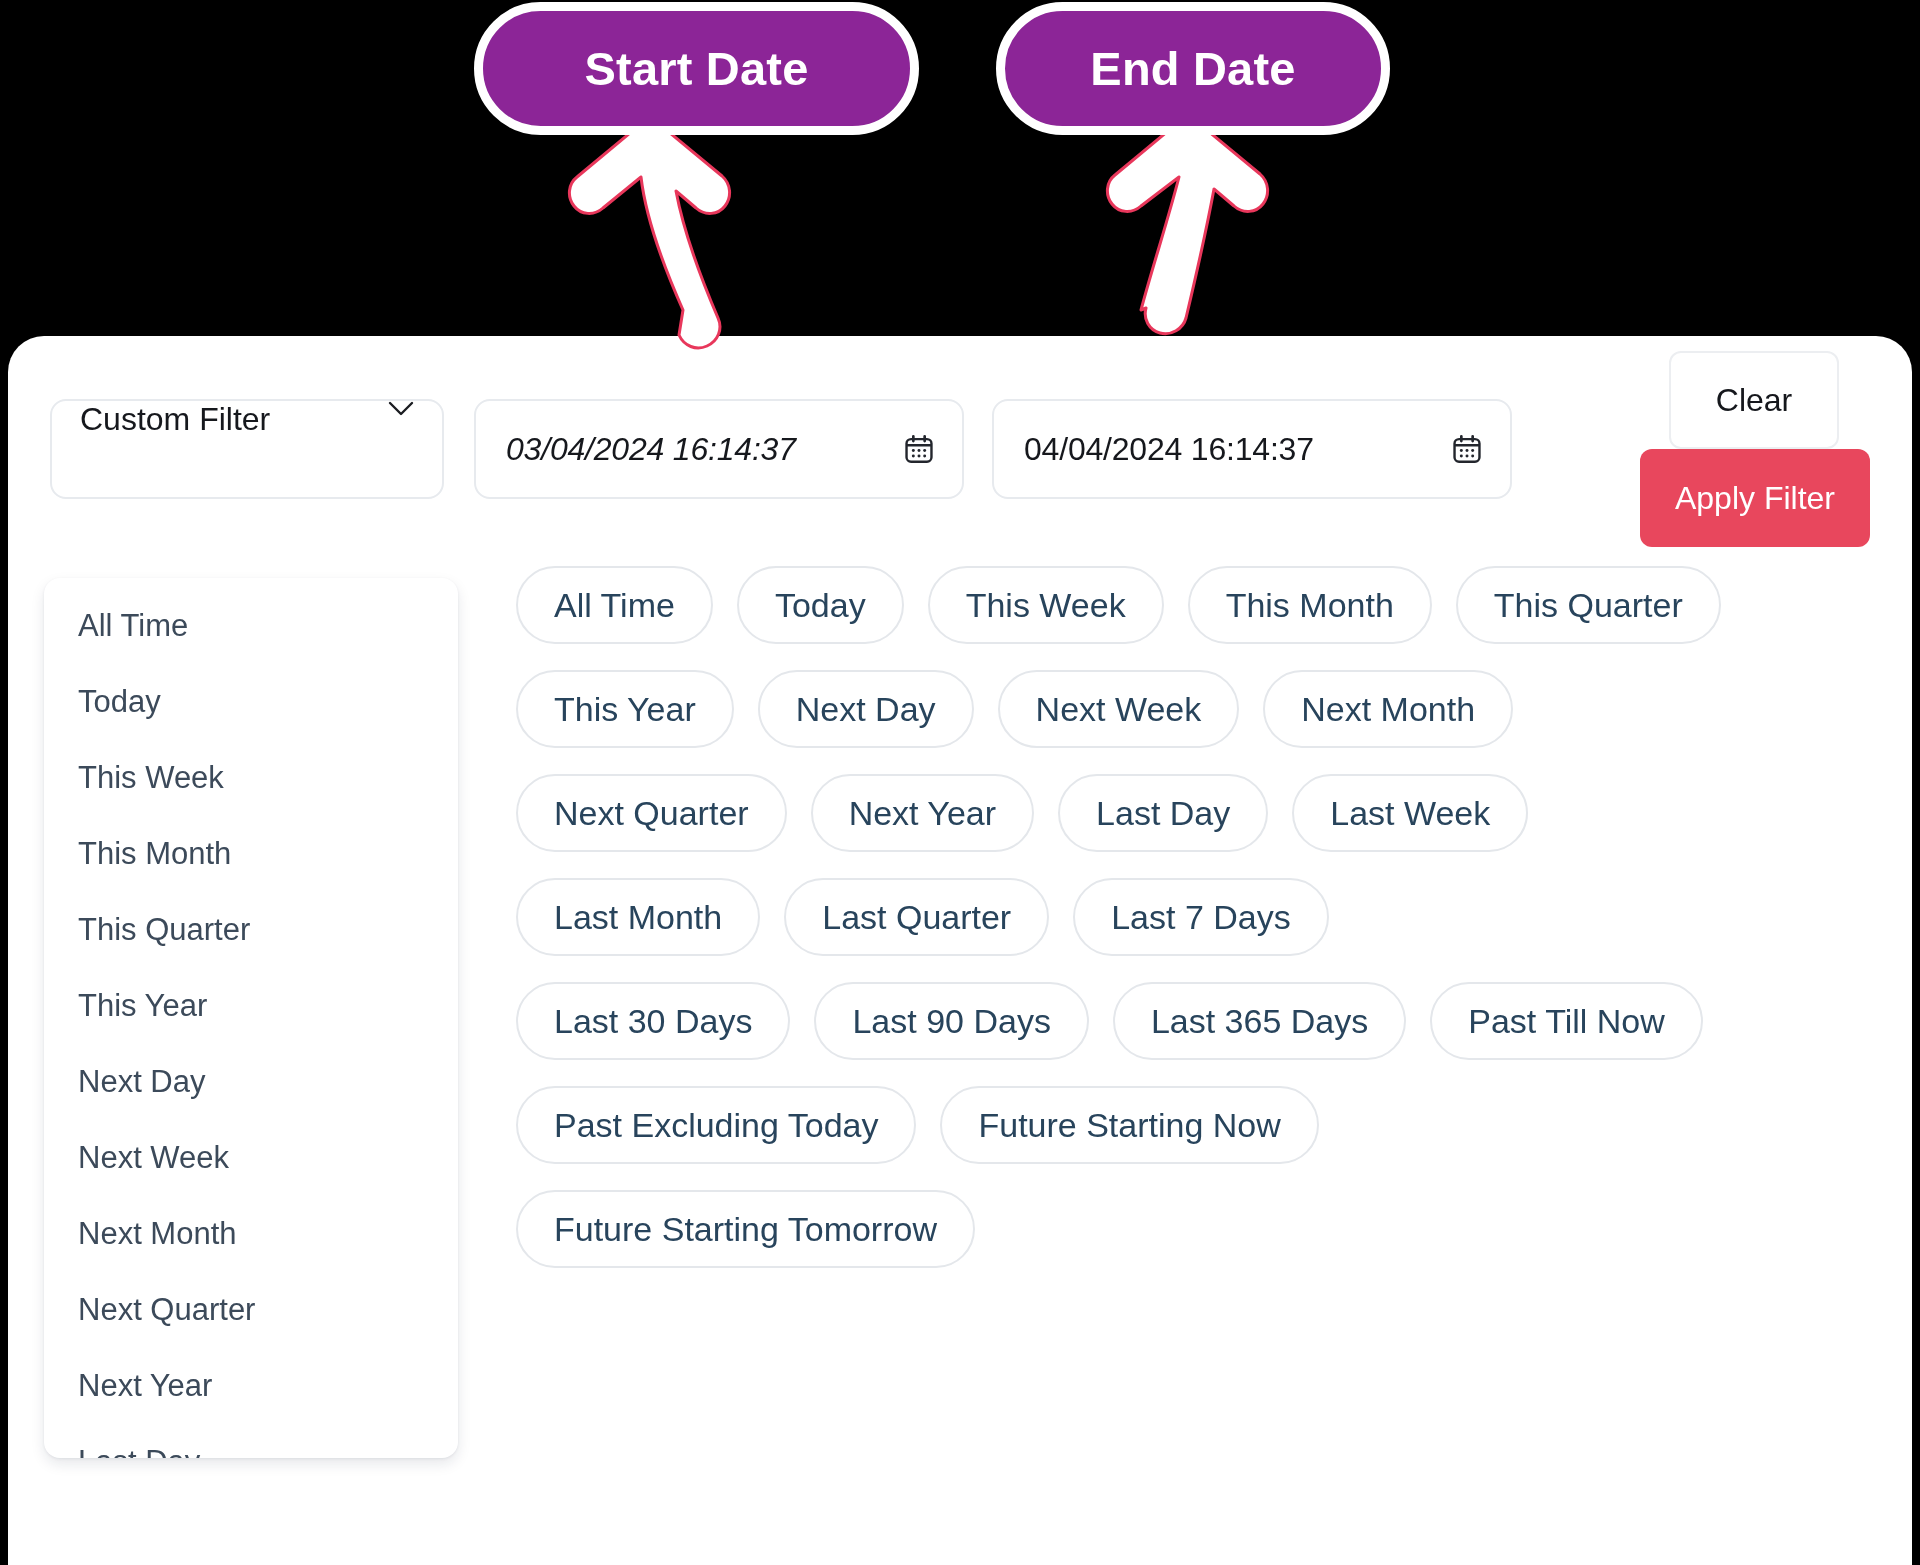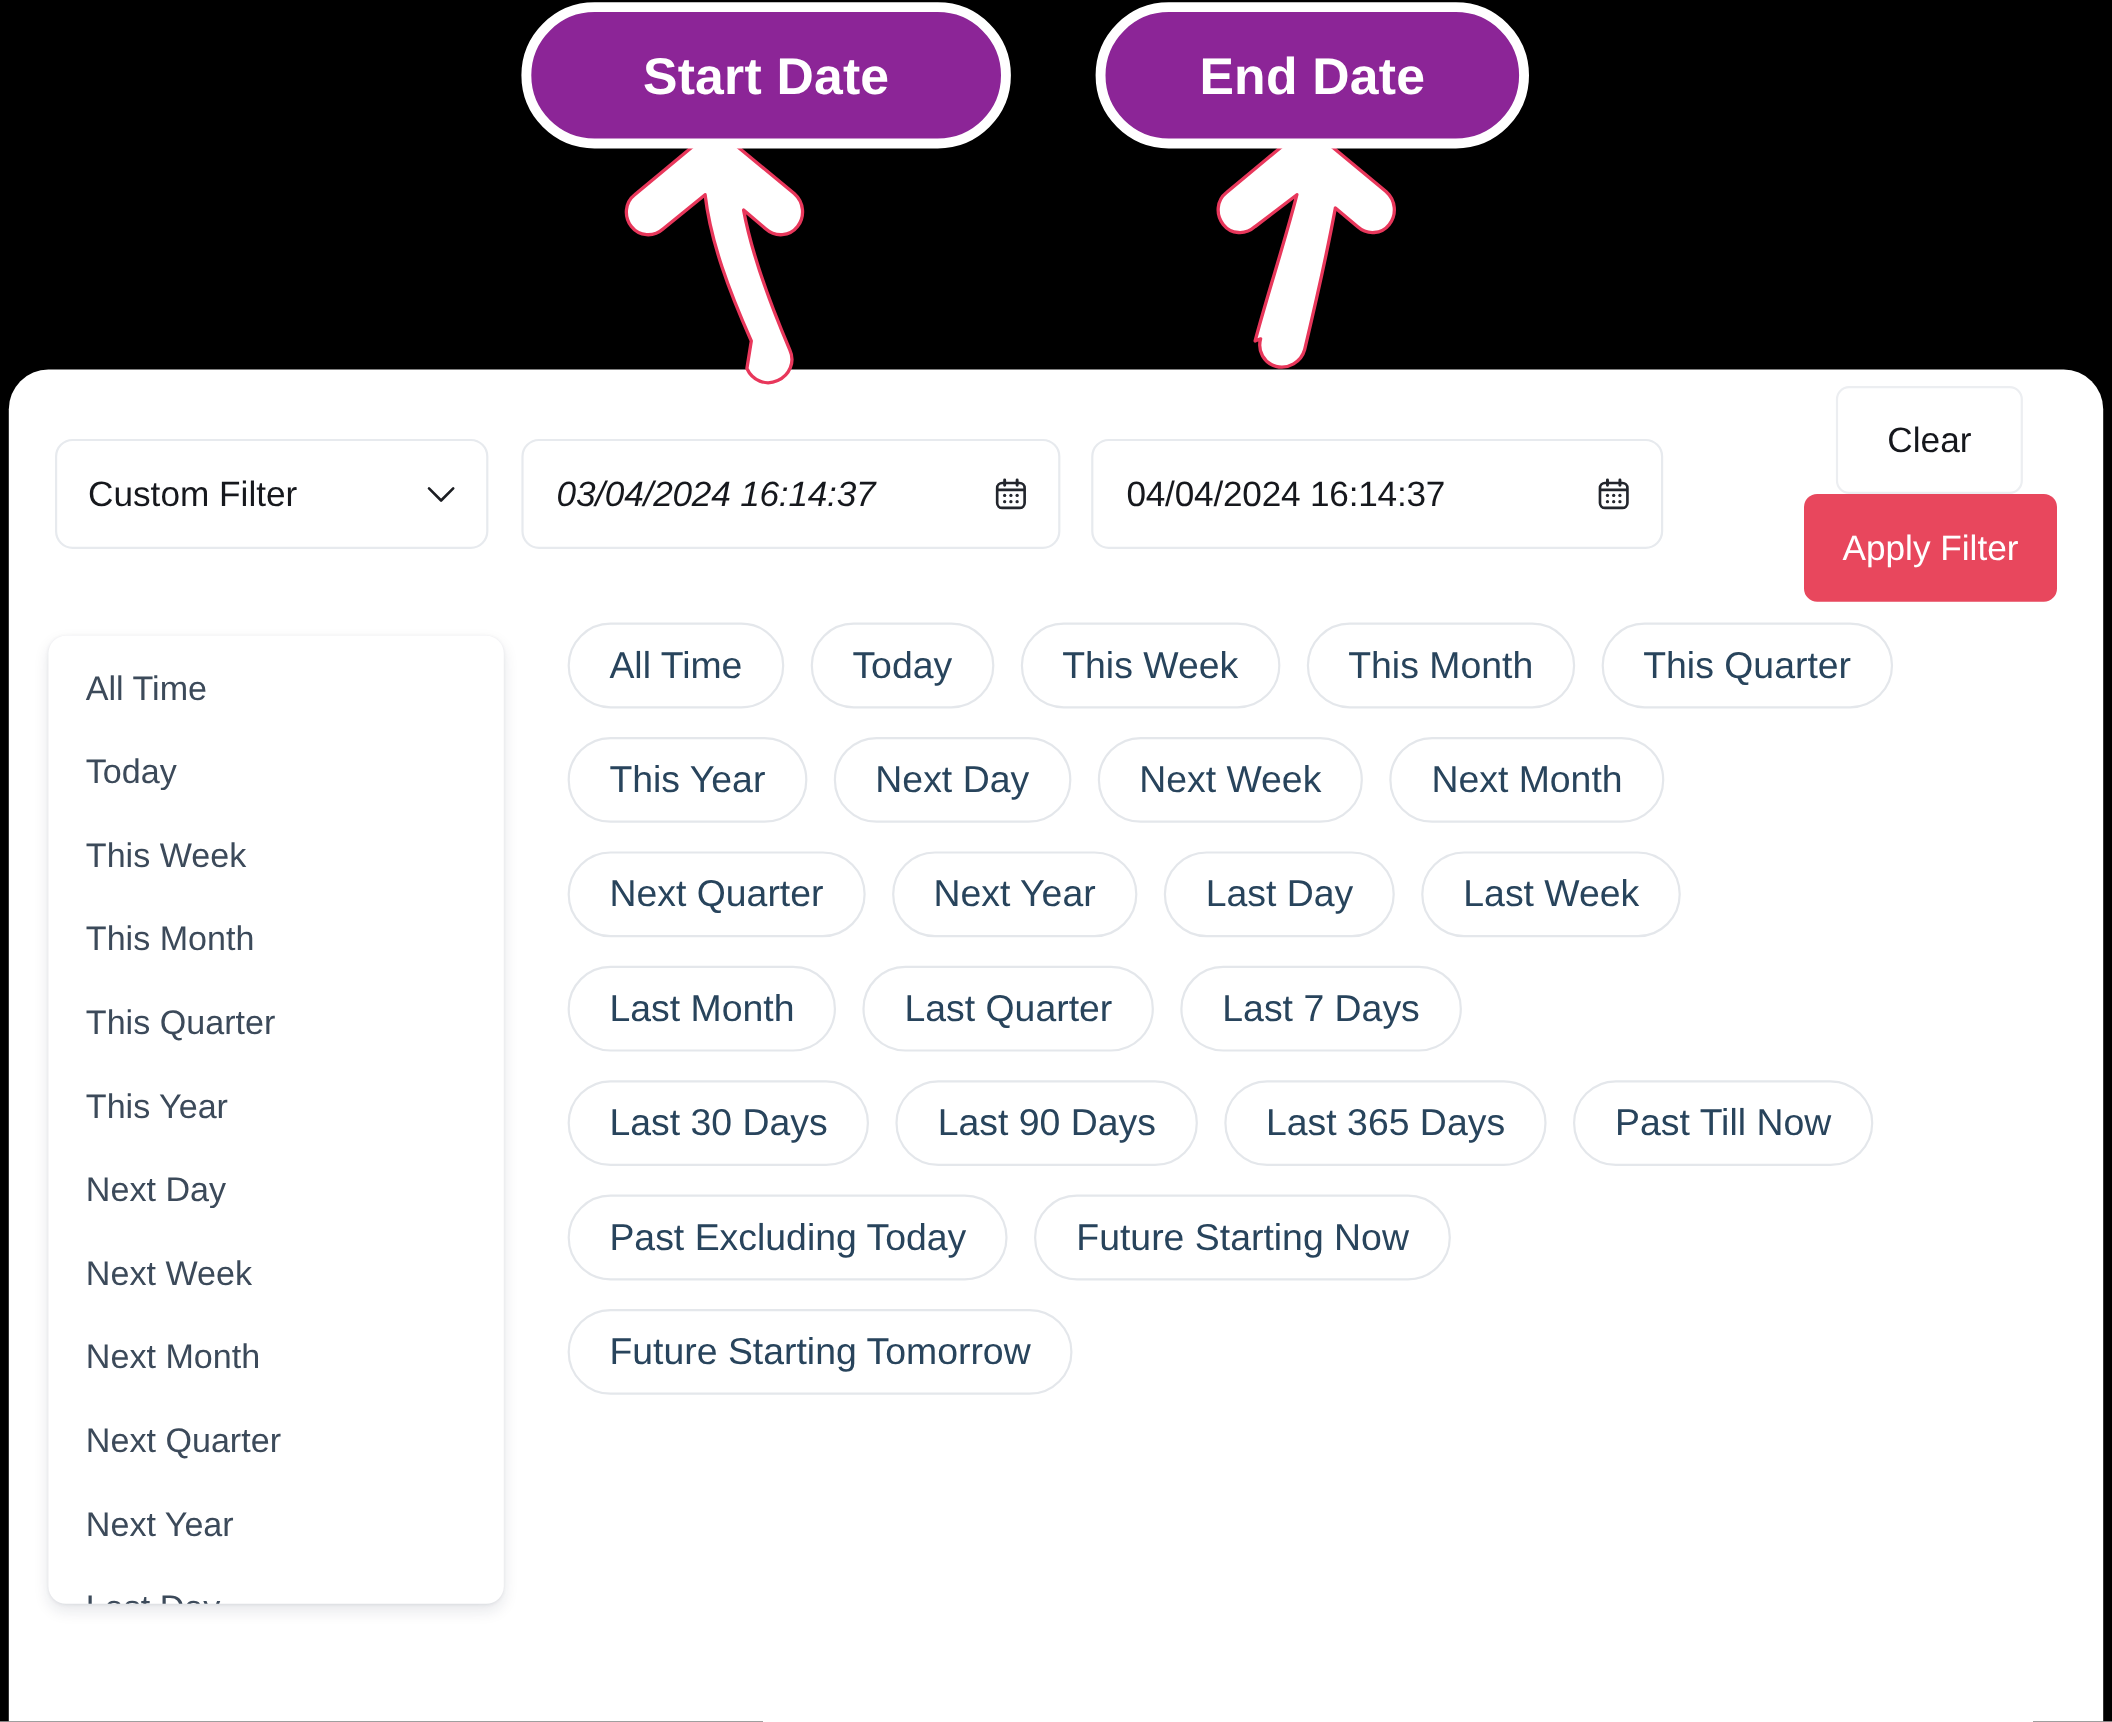--- a/index.html
+++ b/index.html
@@ -87,21 +87,21 @@
     display: flex;
     align-items: center;
   }
   .select-box {
     width: 394px;
     height: 100px;
     border: 2px solid #e7eaee;
     border-radius: 16px;
     background: #ffffff;
     display: flex;
-    align-items: center;
+    align-items: flex-start;
     justify-content: space-between;
     padding: 0 28px 0 28px;
     box-sizing: border-box;
     cursor: pointer;
   }
   .select-label {
     font-size: 32px;
     color: #16181d;
   }
   .chev {

